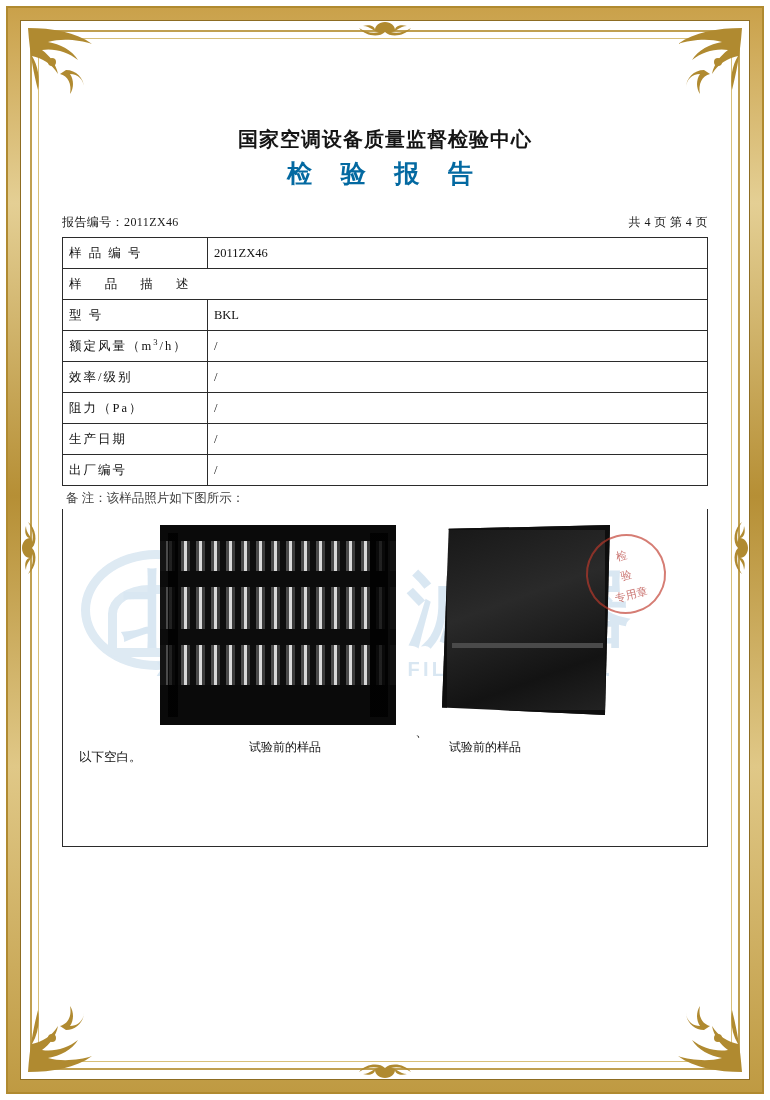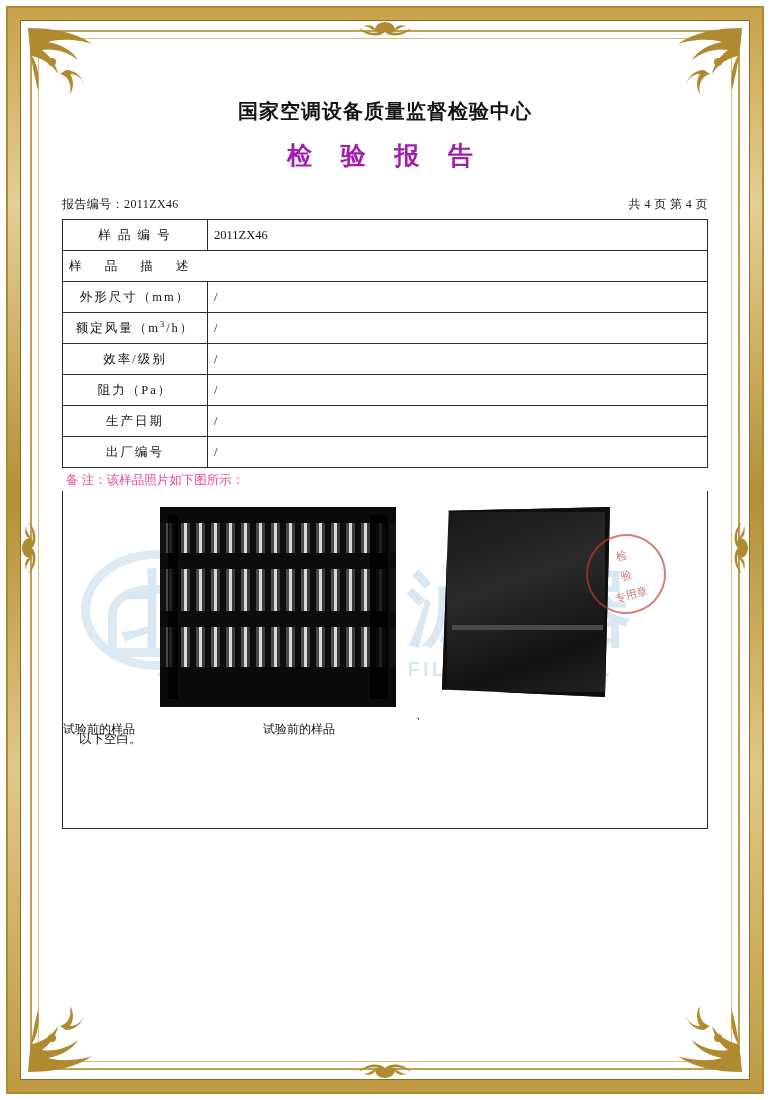--- a/index.html
+++ b/index.html
@@ -81,30 +81,30 @@
     bottom: 48px;
     overflow: hidden;
   }
 
   .doc-title {
     text-align: center;
     font-size: 20px;
     font-weight: bold;
     letter-spacing: 1px;
     color: #141414;
-    margin-top: 50px;
+    margin-top: 78px;
     font-family: "DejaVu Serif", "Liberation Serif", serif;
   }
   .doc-subtitle {
     text-align: center;
     font-size: 25px;
     font-weight: bold;
     letter-spacing: 10px;
-    color: #a21caf;
-    margin-top: 14px;
+    color: #0369a1;
+    margin-top: 4px;
     font-family: "DejaVu Serif", "Liberation Serif", serif;
   }
 
   .meta-row {
     display: flex;
     justify-content: space-between;
     align-items: center;
     margin-top: 24px;
     padding: 0 14px 0 14px;
     font-size: 12px;
@@ -124,40 +124,40 @@
   }
   .tbl td {
     border: 1px solid #2b2b2b;
     height: 30px;
     font-size: 12.5px;
     color: #111;
     padding: 0 6px;
   }
   .lbl {
     width: 132px;
-    text-align: center;
+    text-align: left;
     letter-spacing: 2px;
   }
   .val {
     padding-left: 12px;
   }
   .sec-head {
     text-align: left;
     letter-spacing: 10px;
     font-size: 13px;
     height: 28px;
   }
   .slash { padding-left: 14px; }
   .sup { font-size: 8.5px; vertical-align: super; }
 
   .remark-line {
     margin: 0 14px;
     padding: 4px 0 2px 4px;
     font-size: 12.5px;
-    color: #ec4899;
+    color: #404040;
     position: relative;
     z-index: 3;
   }
 
   
   .photos-box {
     margin: 0 14px;
     border: 1px solid #2b2b2b;
     border-top: none;
     height: 338px;
@@ -210,20 +210,21 @@
   }
   .photo-b::after {
     content: "";
     position: absolute;
     left: 6%; right: 4%; top: 62%;
     height: 5px;
     background: #4a4a4a;
   }
   .caption-row {
     display: flex;
+    justify-content: center;
     gap: 128px;
     margin-top: 14px;
     font-size: 12px;
     color: #111;
   }
   .caption-extra {
     position: absolute;
     left: 352px;
     top: 214px;
     font-size: 14px;
@@ -398,22 +399,22 @@
     <table class="tbl">
       <tbody>
         <tr>
           <td class="lbl">样 品 编 号</td>
           <td class="val">2011ZX46</td>
         </tr>
         <tr>
           <td class="sec-head" colspan="2">样 品 描 述</td>
         </tr>
         <tr>
-          <td class="lbl">外形尺寸（mm）</td>
-          <td class="val slash">/</td>
+          <td class="lbl">型    号</td>
+          <td class="val">BKL</td>
         </tr>
         <tr>
           <td class="lbl">额定风量（m<span class="sup">3</span>/h）</td>
           <td class="val slash">/</td>
         </tr>
         <tr>
           <td class="lbl">效率/级别</td>
           <td class="val slash">/</td>
         </tr>
         <tr>

